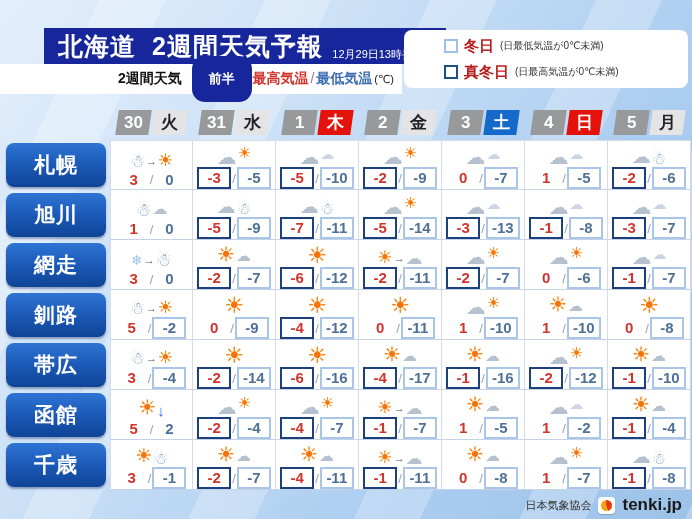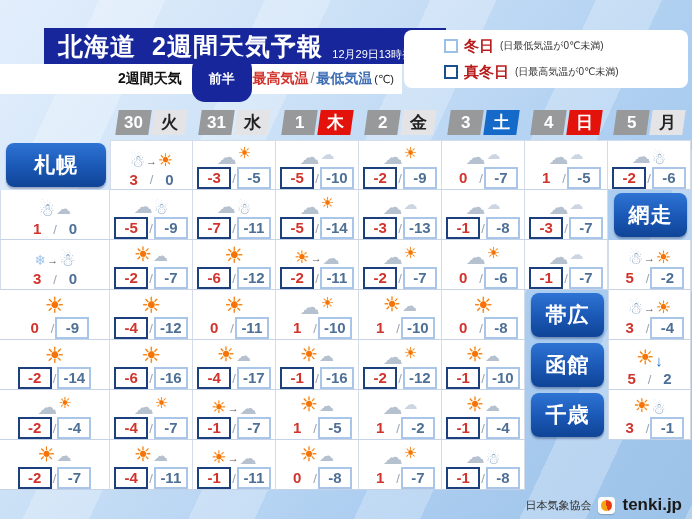--- a/index.html
+++ b/index.html
@@ -245,20 +245,21 @@
         <div class="iconrow">
           <span class="g-cloud" style="font-size: 19px; position: relative; top: -1px;">☁</span>
           <span class="g-snow" style="font-size: 16px;">☃</span>
         </div>
         <div class="temps">
           <span class="tval hi box-dark">-2</span>
           <span class="tslash">/</span>
           <span class="tval lo box-light">-6</span>
         </div>
       </div>
+      <div class="citylabel">旭川</div>
       <div class="cell c0">
         <div class="iconrow">
           <span class="g-snow" style="font-size: 18px;">☃</span>
           <span class="g-cloud" style="font-size: 15px; position: relative; top: -3px;">☁</span>
         </div>
         <div class="temps">
           <span class="tval hi">1</span>
           <span class="tslash">/</span>
           <span class="tval lo">0</span>
         </div>
@@ -401,20 +402,21 @@
         <div class="iconrow">
           <span class="g-cloud" style="font-size: 20px;">☁</span>
           <span class="g-cloud2" style="font-size: 14px; position: relative; top: -6px;">☁</span>
         </div>
         <div class="temps">
           <span class="tval hi box-dark">-1</span>
           <span class="tslash">/</span>
           <span class="tval lo box-light">-7</span>
         </div>
       </div>
+      <div class="citylabel">釧路</div>
       <div class="cell c0">
         <div class="iconrow">
           <span class="g-snow" style="font-size: 17px;">☃</span>
           <span class="g-arrow" style="font-size: 11px; position: relative; top: -3px;">→</span>
           <span class="g-sun" style="font-size: 17px; position: relative; top: -1px;">☀</span>
         </div>
         <div class="temps">
           <span class="tval hi">5</span>
           <span class="tslash">/</span>
           <span class="tval lo box-light">-2</span>

